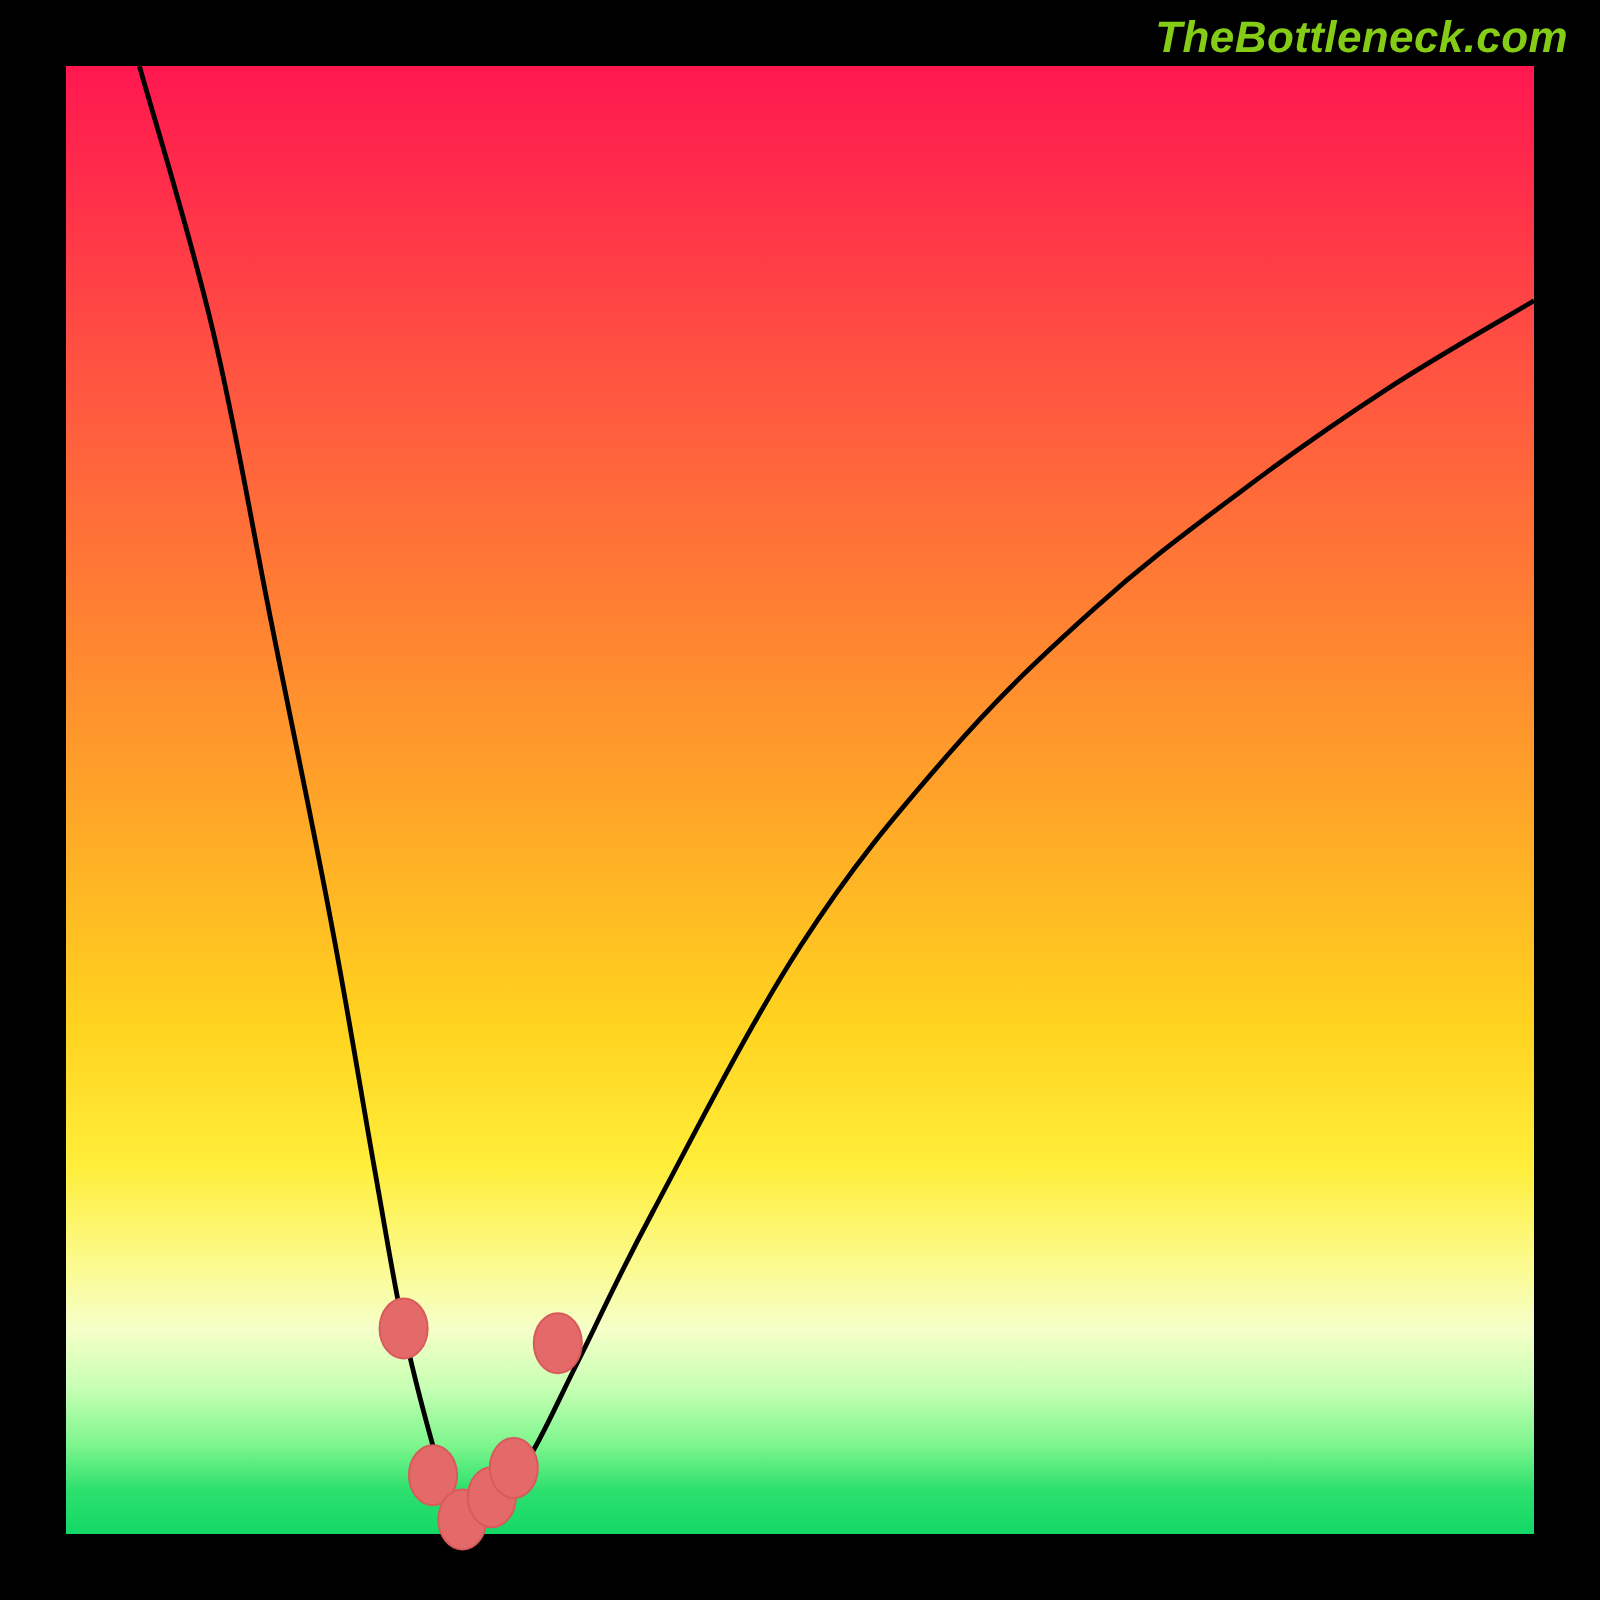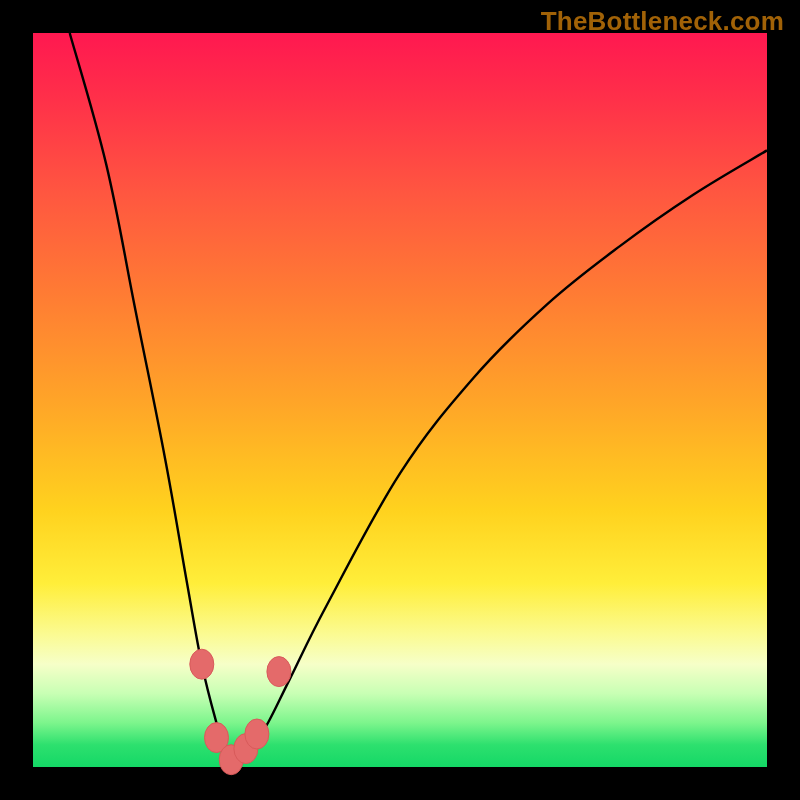--- a/index.html
+++ b/index.html
@@ -40,25 +40,26 @@
       #7cf58c 94%,
       #2de06e 97%,
       #14d866 100%
     );
   }
   .watermark {
     position: absolute;
     top: 6px;
     right: 16px;
     font-family: Arial, Helvetica, sans-serif;
-    font-size: 26px;
+    font-size: 22px;
     font-weight: 600;
-    color: #a16207;
+    color: #84cc16;
     letter-spacing: 0.2px;
     user-select: none;
+    font-style: italic;
   }
   svg.curve {
     position: absolute;
     left: 33px;
     top: 33px;
     width: 734px;
     height: 734px;
     overflow: visible;
   }
 </style>

